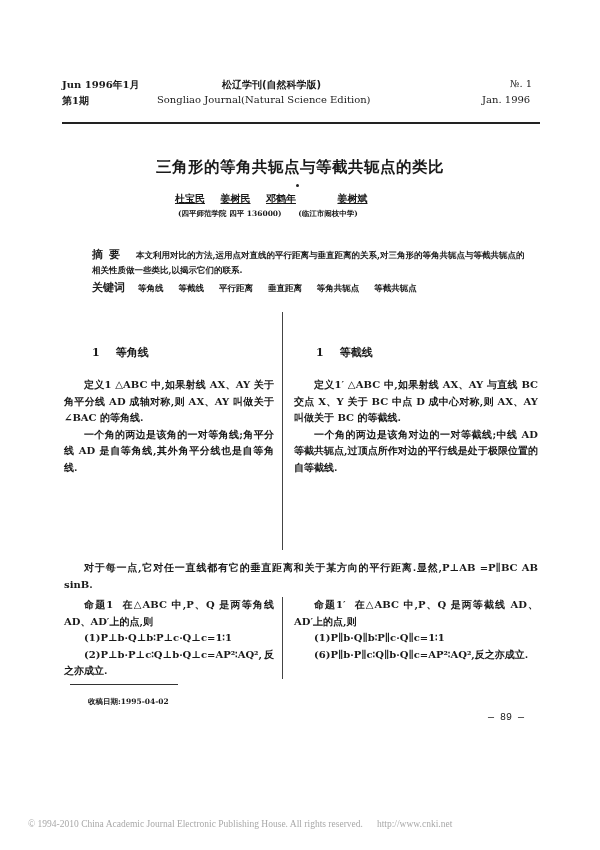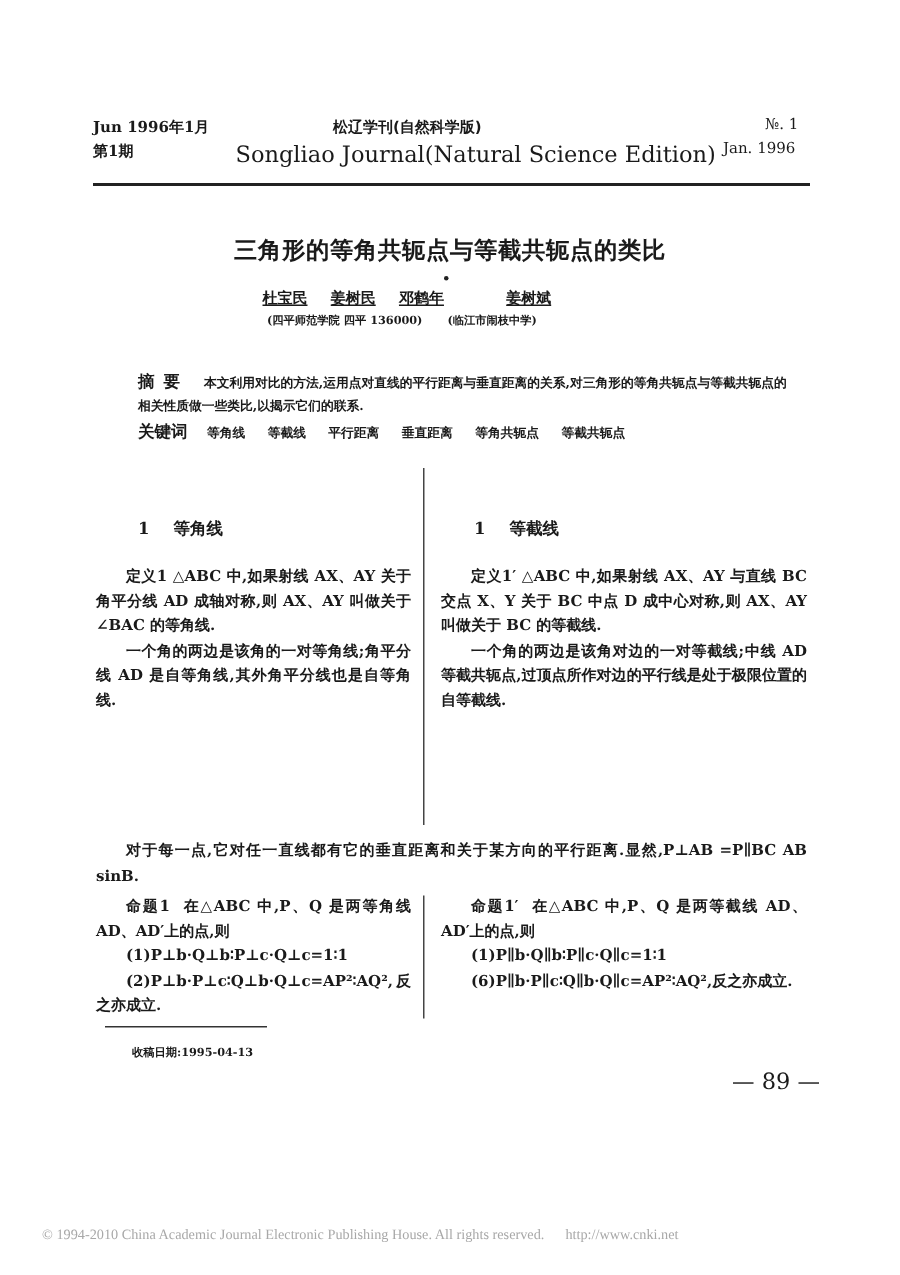--- a/index.html
+++ b/index.html
@@ -27,32 +27,32 @@
     .sec { font-size: 11px; font-weight: bold; white-space: nowrap; }
     .sec .num { margin-right: 16px; }
     .para { font-size: 10px; line-height: 16.5px; font-weight: bold; text-align: justify; }
     .para p { margin: 0; }
     .indent { text-indent: 2em; }
     .lcol { left: 64px; width: 210px; }
     .rcol { left: 294px; width: 244px; }
     .full { left: 64px; width: 474px; }
     .foot-rule { left: 70px; top: 684px; width: 108px; height: 1px; background: #333; }
     .recv { left: 88px; top: 697px; font-size: 7.5px; font-weight: bold; }
-    .pageno { left: 488px; top: 712px; font-size: 15px; white-space: nowrap; }
+    .pageno { left: 488px; top: 712px; font-size: 10px; white-space: nowrap; font-family: Liberation Mono, monospace; }
     .copyright { left: 28px; top: 819px; font-size: 9.5px; color: #a8a8a8; white-space: nowrap;
       font-family: "Liberation Serif", serif; }
     .copyright .url { margin-left: 14px; }
   </style>
 </head>
 <body>
 
 <div class="abs hdr" style="left:62px; top:78px;">Jun  1996年1月</div>
 <div class="abs hdr" style="left:62px; top:94px;">第1期</div>
 <div class="abs hdr" style="left:222px; top:78px; font-family:'DejaVu Sans',sans-serif;">松辽学刊(自然科学版)</div>
-<div class="abs hdr" style="left:157px; top:94px; font-weight:normal; font-size:15px;">Songliao Journal(Natural Science Edition)</div>
+<div class="abs hdr" style="left:157px; top:94px; font-weight:normal; font-size:10px;">Songliao Journal(Natural Science Edition)</div>
 <div class="abs hdr" style="left:510px; top:78px; font-weight:normal;">№. 1</div>
 <div class="abs hdr" style="left:482px; top:94px; font-weight:normal;">Jan. 1996</div>
 <div class="hdr-rule"></div>
 
 <div class="abs title">三角形的等角共轭点与等截共轭点的类比</div>
 <div class="abs dot"></div>
 <div class="abs authors">
   <span>杜宝民</span>
   <span>姜树民</span>
   <span style="margin-right:38px;">邓鹤年</span>
@@ -104,17 +104,17 @@
   <p class="indent">(1)P⊥b·Q⊥b∶P⊥c·Q⊥c=1∶1</p>
   <p class="indent">(2)P⊥b·P⊥c∶Q⊥b·Q⊥c=AP²∶AQ²,反之亦成立.</p>
 </div>
 <div class="abs para rcol" style="top:597px;">
   <p class="indent"><span>命题1′</span>&nbsp;&nbsp;<span>在△ABC 中,P、Q 是两等截线 AD、AD′上的点,则</span></p>
   <p class="indent">(1)P∥b·Q∥b∶P∥c·Q∥c=1∶1</p>
   <p class="indent">(6)P∥b·P∥c∶Q∥b·Q∥c=AP²∶AQ²,反之亦成立.</p>
 </div>
 
 <div class="abs foot-rule"></div>
-<div class="abs recv">收稿日期:1995-04-13</div>
+<div class="abs recv">收稿日期:1995-04-02</div>
 <div class="abs pageno">— 89 —</div>
 <div class="abs copyright">
   <span>© 1994-2010 China Academic Journal Electronic Publishing House. All rights reserved.</span><span class="url">http://www.cnki.net</span>
 </div>
 
 </body></html>

